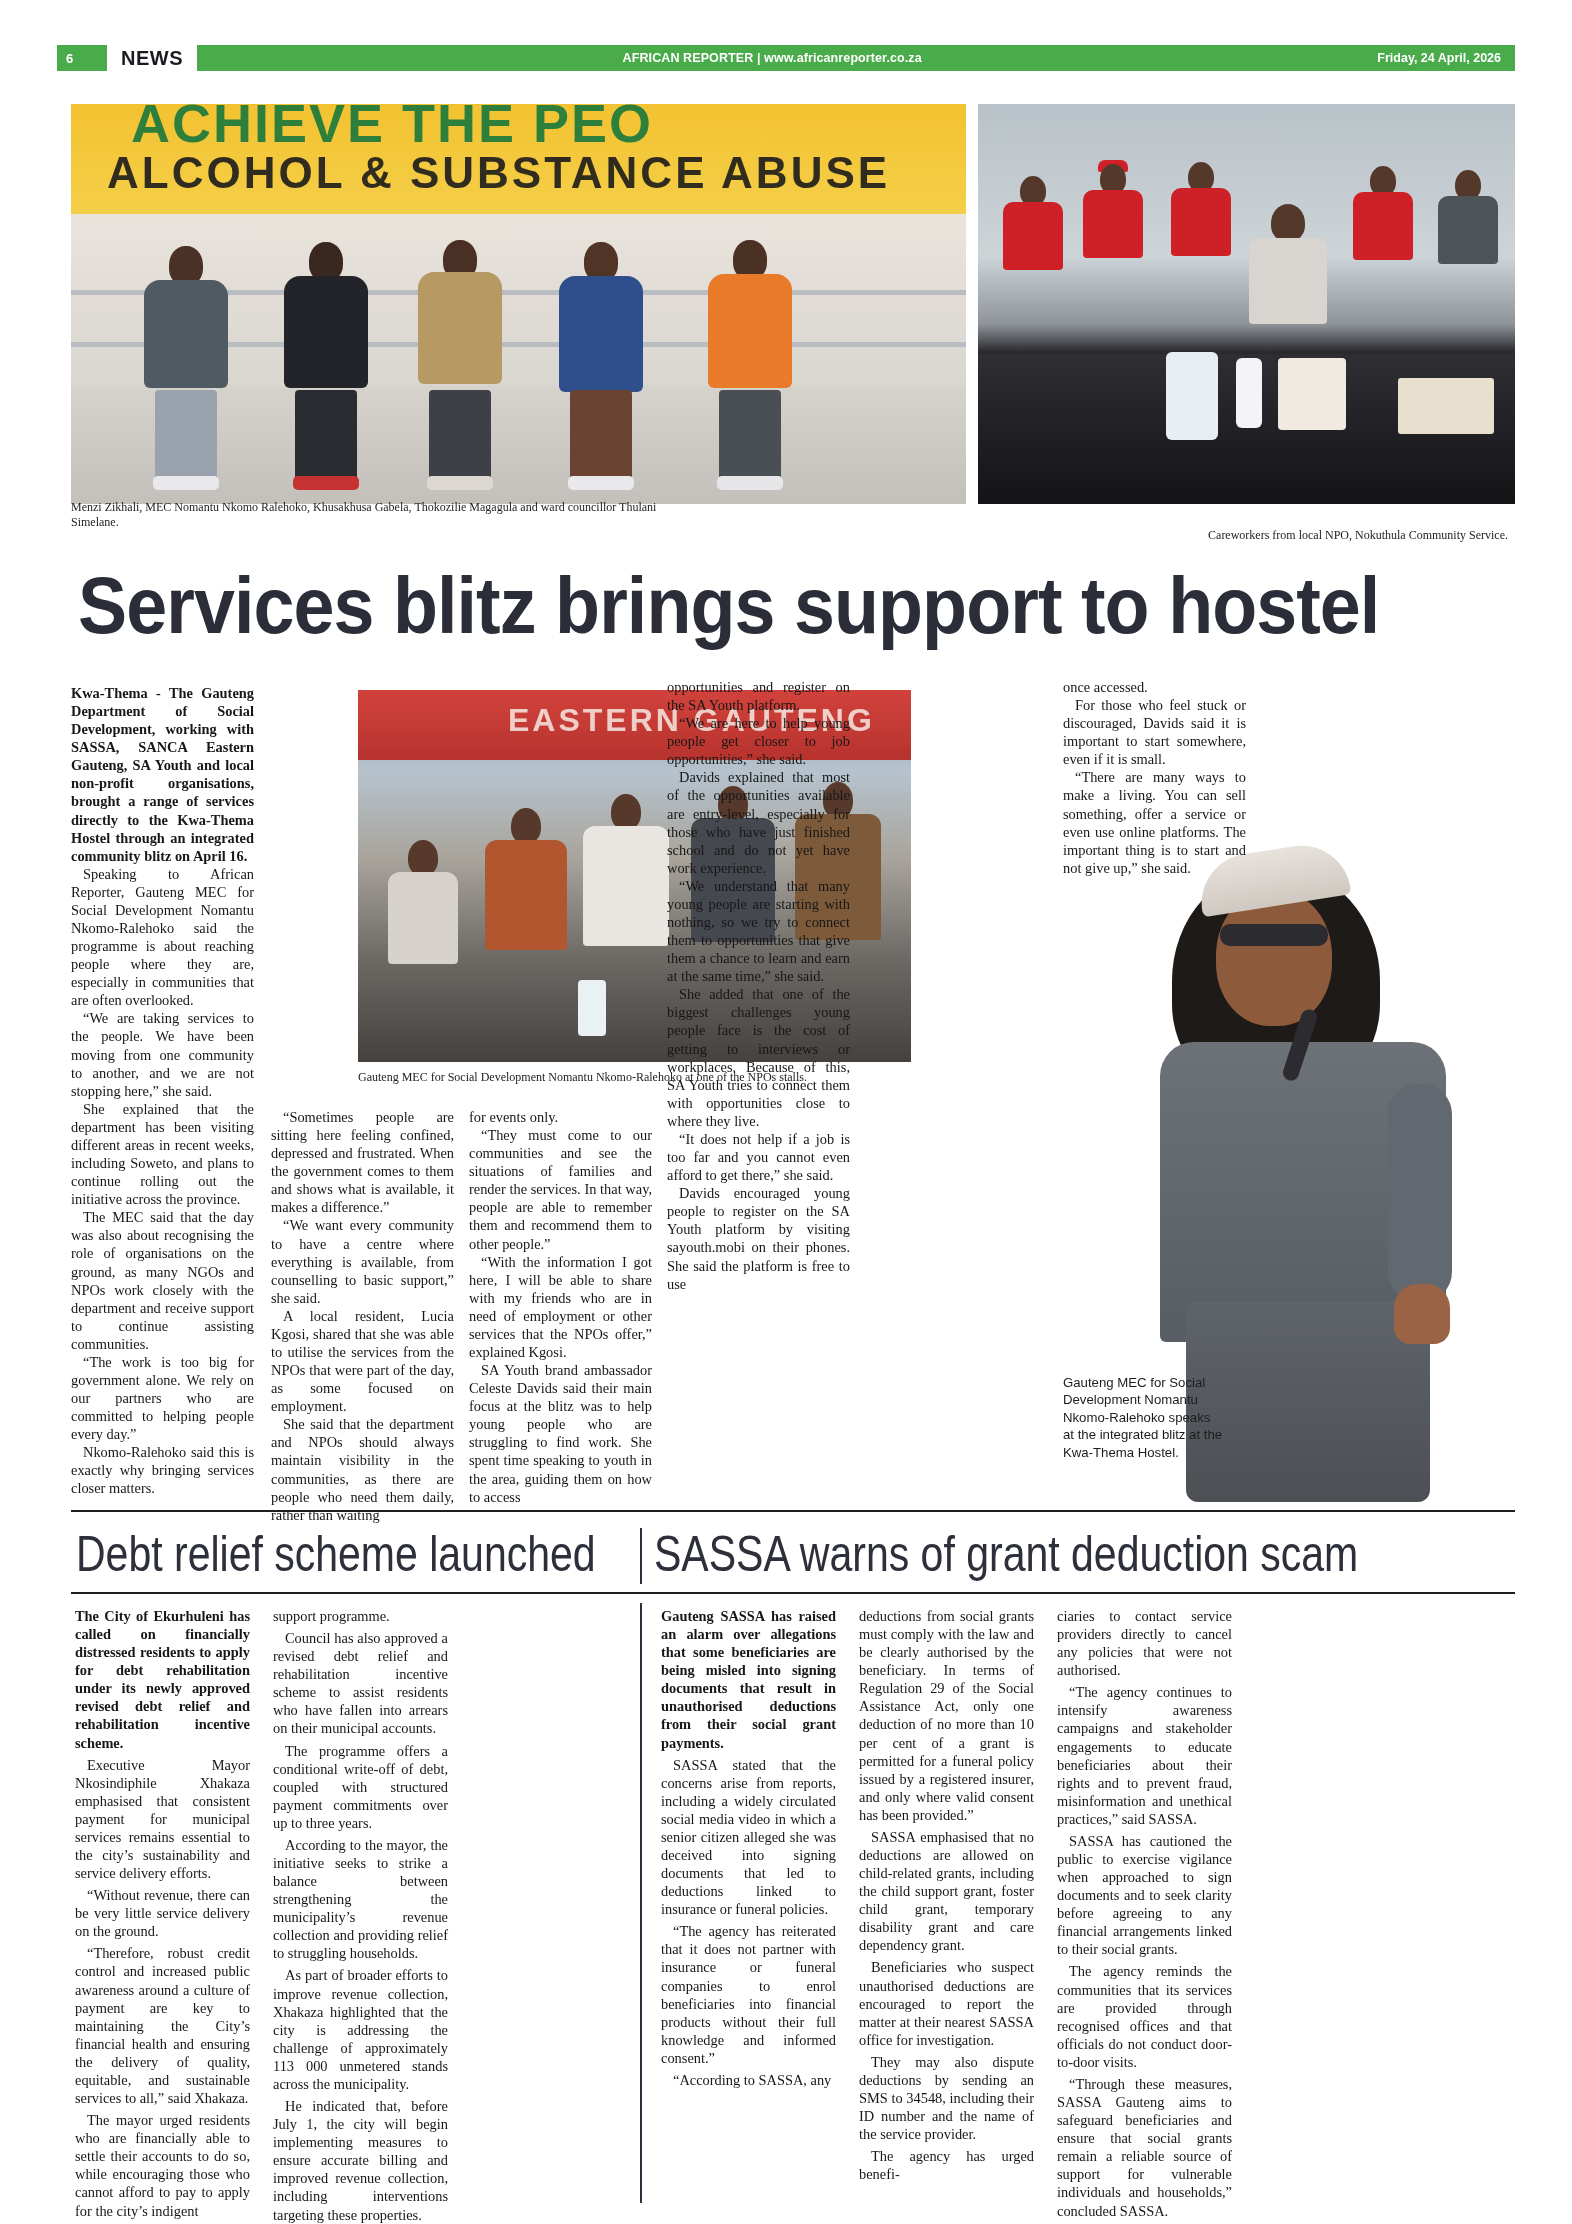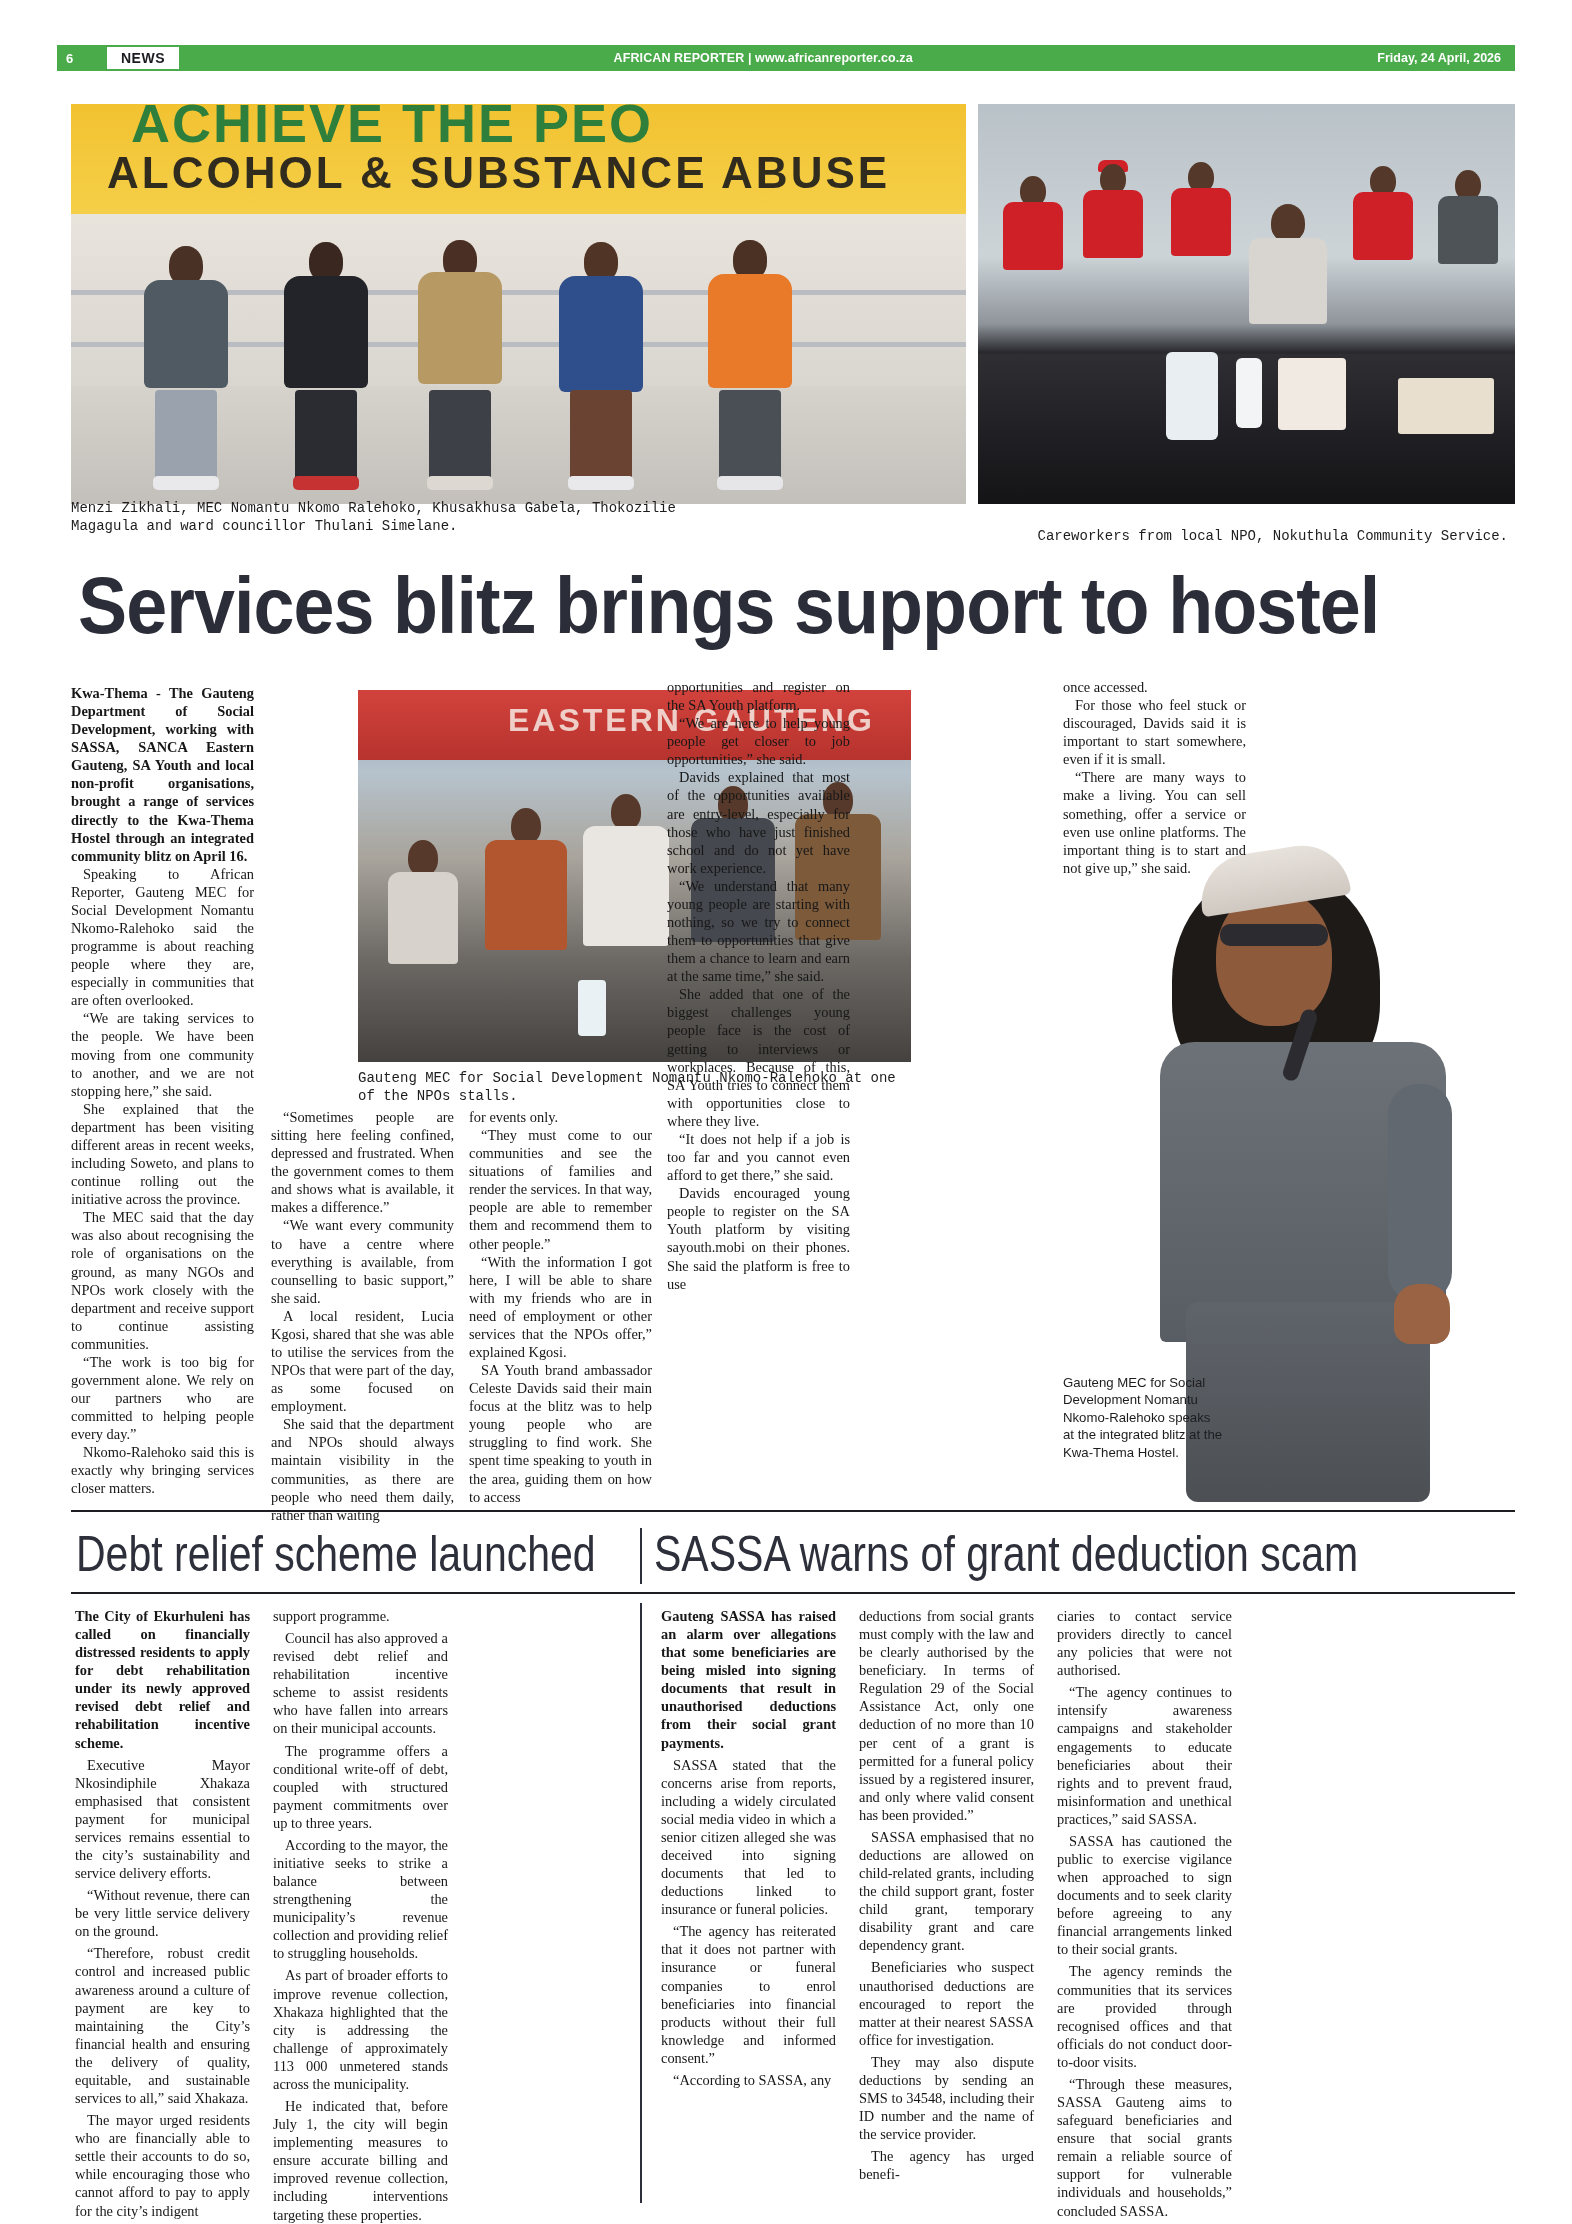--- a/index.html
+++ b/index.html
@@ -34,21 +34,21 @@
   #page-number {
     color: #ffffff;
     font-size: 13px;
     font-weight: bold;
     padding-left: 9px;
     width: 50px;
   }
   #news-badge {
     background: #ffffff;
     color: #1b1b22;
-    font-size: 14px;
+    font-size: 20px;
     font-weight: bold;
     letter-spacing: 0.5px;
     padding: 4px 14px 4px 14px;
     line-height: 1;
   }
   #masthead-title {
     flex: 1;
     text-align: center;
     color: #ffffff;
     font-size: 12.5px;
@@ -66,22 +66,22 @@
 
   
   .photo {
     position: absolute;
     overflow: hidden;
     background: #cfd4d8;
   }
 
   .caption {
     position: absolute;
-    font-family: Liberation Mono, monospace;
-    font-size: 14px;
+    font-family: Liberation Serif, serif;
+    font-size: 12px;
     line-height: 1.28;
     color: #1d1d1f;
   }
 
   
   #photo-main { left: 71px; top: 104px; width: 895px; height: 400px; }
   #photo-main .bg {
     position: absolute; inset: 0;
     background:
       linear-gradient(to bottom, rgba(0,0,0,0.08), rgba(0,0,0,0) 18%),

